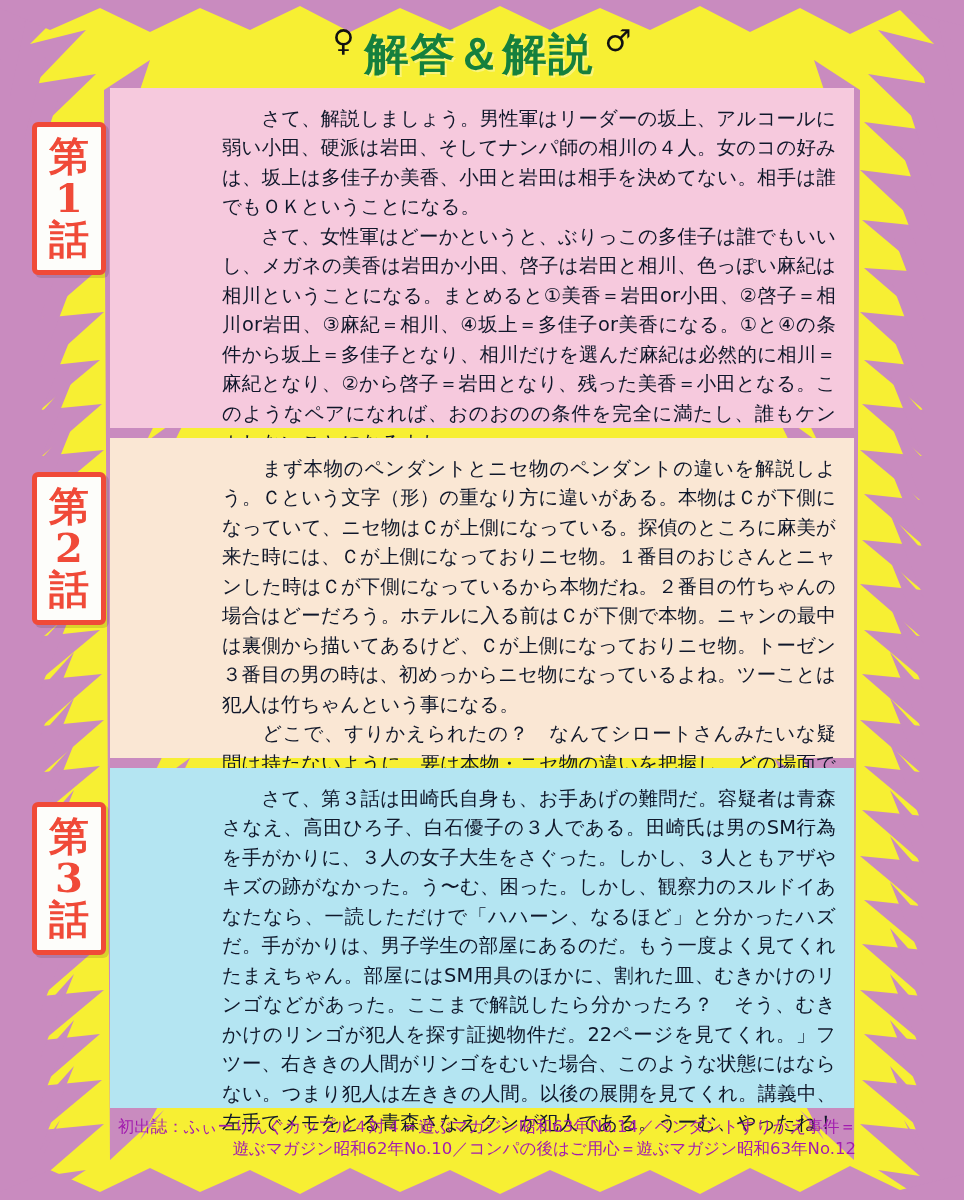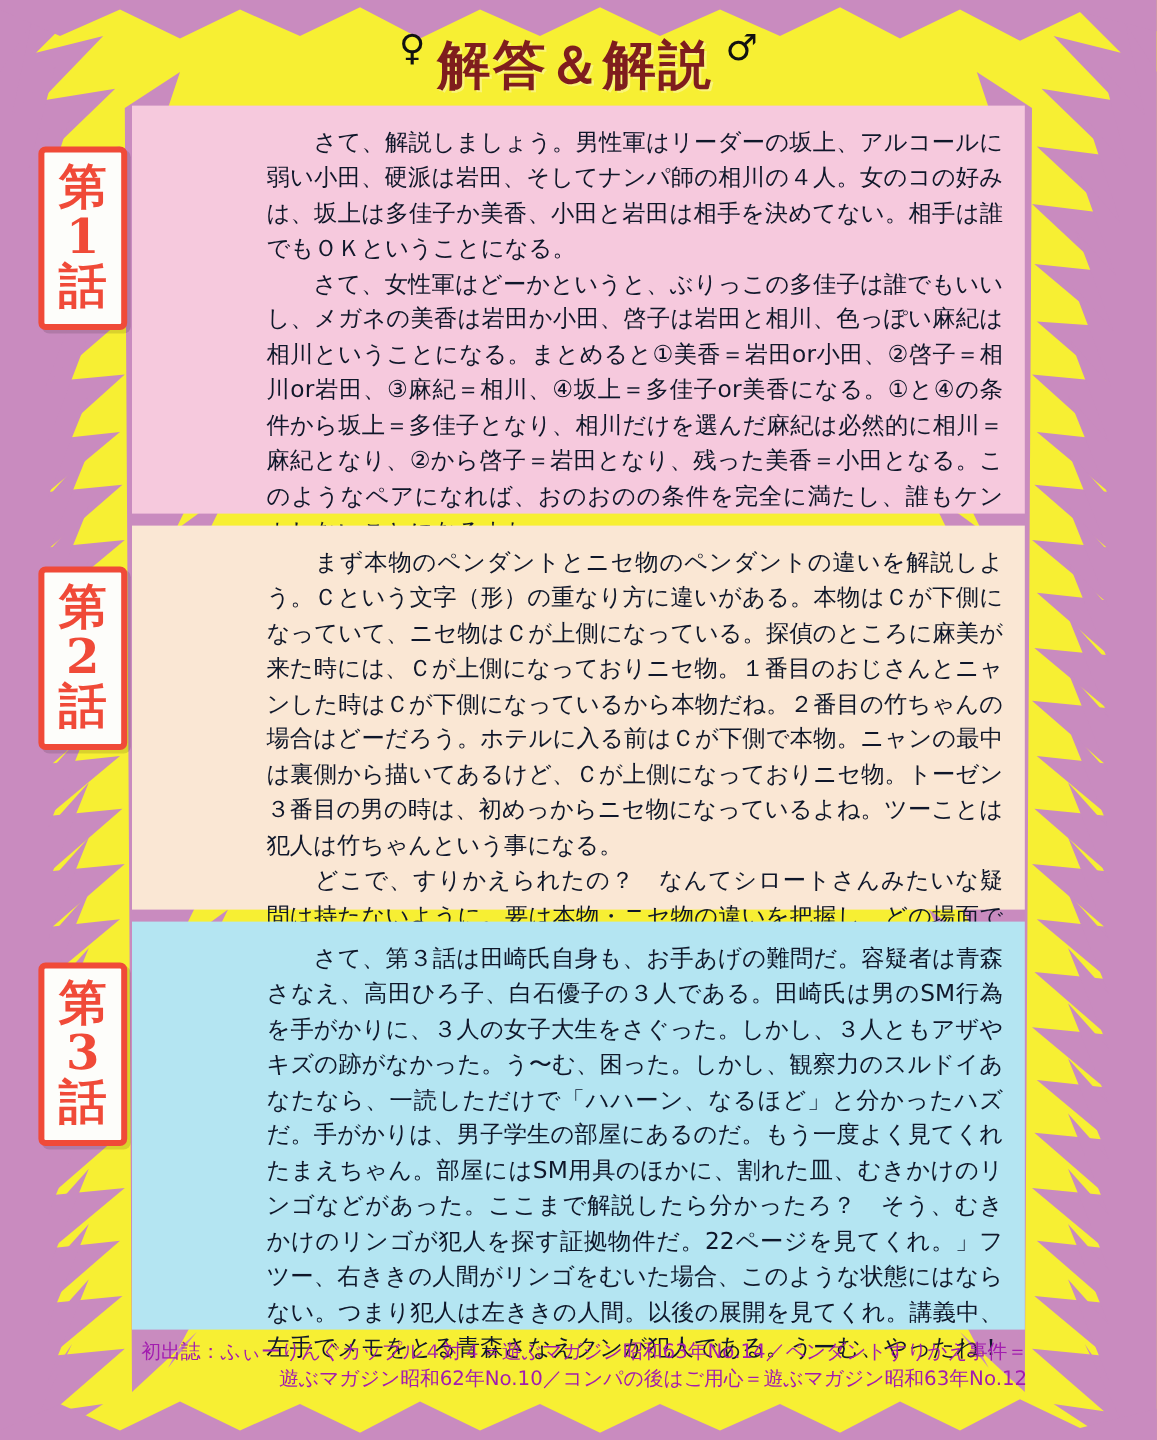--- a/index.html
+++ b/index.html
@@ -37,21 +37,21 @@
     display: flex;
     align-items: center;
     justify-content: center;
     position: relative;
     z-index: 5;
   }
   .title-text {
     font-family: Liberation Mono, monospace;
     font-weight: bold;
     font-size: 44px;
-    color: #7f1d1d;
+    color: #15803d;
     letter-spacing: 2px;
     text-shadow: 2px 2px 0 rgba(255,255,255,0.35);
     white-space: nowrap;
     margin-top: 20px;
   }
   .title-mark {
     font-size: 30px;
     color: #111;
     padding: 0 10px;
     transform: translateY(-4px);

